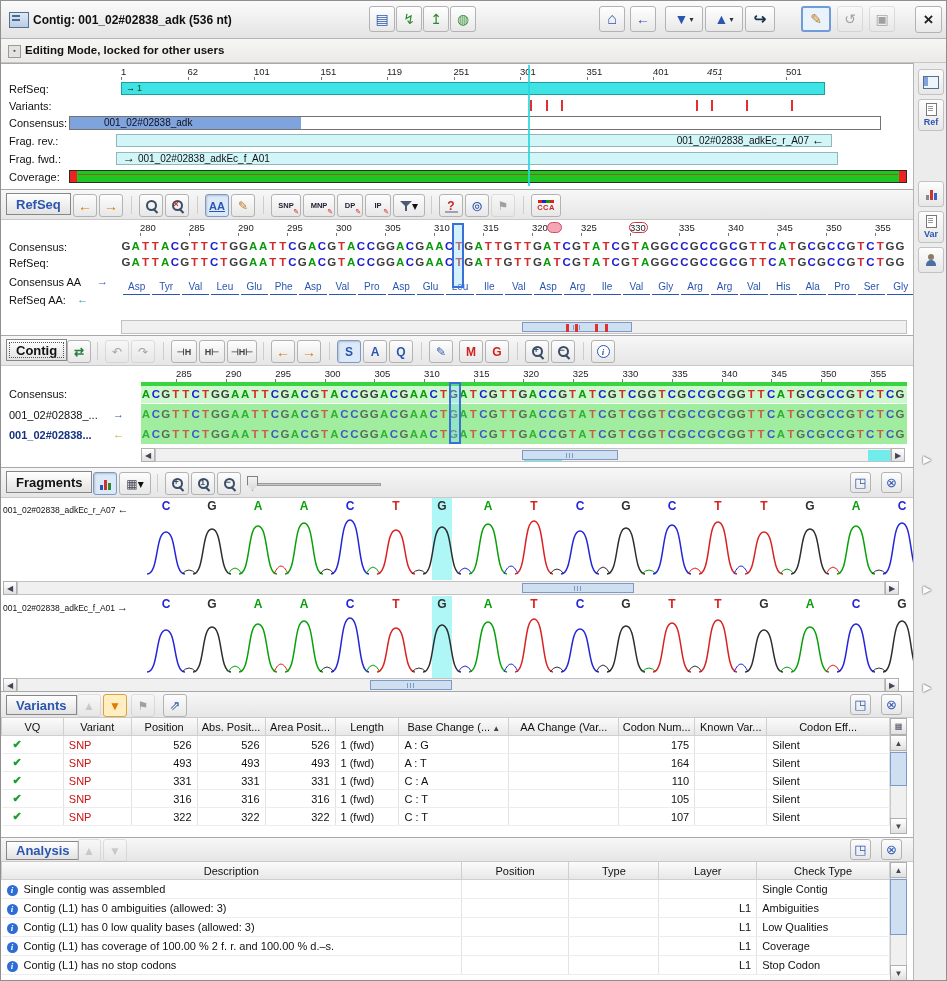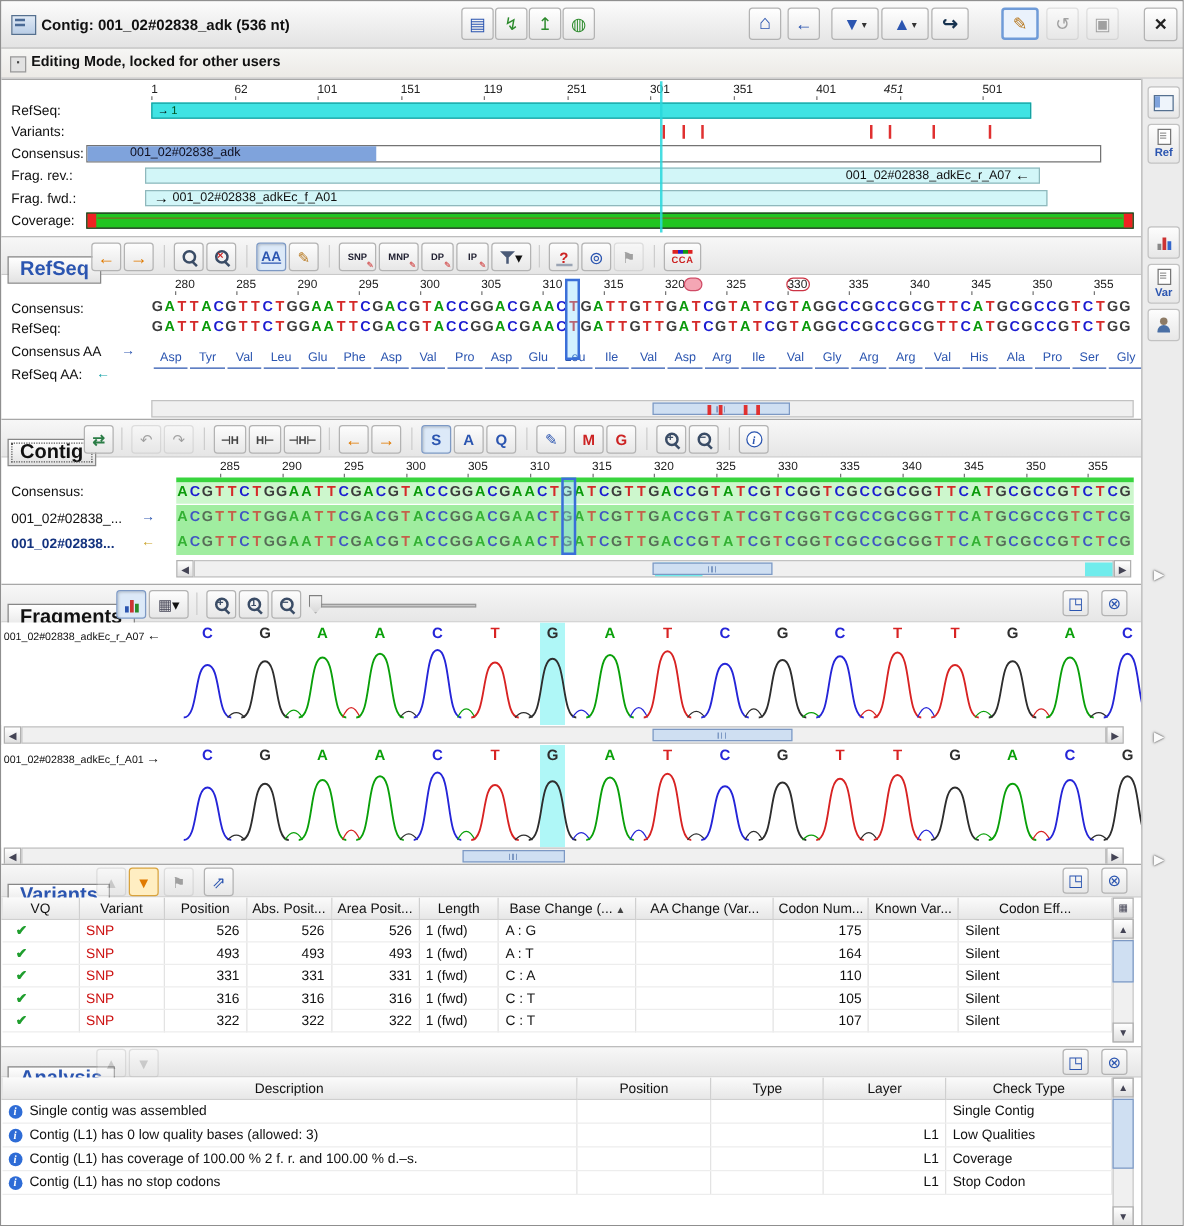--- a/index.html
+++ b/index.html
@@ -19,22 +19,22 @@
   .tbtn .caret{font-size:8px;color:#333;margin-left:1px;}
   .g-blue{color:#2b55b0;} .g-green{color:#2b8a2b;} .g-dark{color:#16324f;font-weight:bold;} .g-amber{color:#b8791f;}
   .closex{font-size:17px;font-weight:bold;color:#222;}
   
   .modebar{position:absolute;left:0;top:38px;width:947px;height:24px;background:linear-gradient(#f6f6f4,#eceae6);border-bottom:1px solid #c6c6c6;box-sizing:border-box;}
   .mode-icon{position:absolute;left:7px;top:6px;width:11px;height:11px;border:1px solid #9a9a9a;background:#e2e2e2;font-size:7px;line-height:10px;text-align:center;color:#444;}
   .mode-text{position:absolute;left:24px;top:5px;font-weight:bold;font-size:11.5px;}
   
   .panel{position:absolute;left:0;width:912px;background:#fff;border-top:1px solid #a8a8a8;box-sizing:border-box;}
   .phead{position:absolute;left:0;top:0;width:100%;height:30px;background:linear-gradient(#f7f7f7,#e6e6e6);border-bottom:1px solid #c9c9c9;box-sizing:border-box;}
-  .ptitle{position:absolute;left:5px;top:15px;height:22px;padding:0 9px;border:1px solid #878787;
-          background:linear-gradient(#ffffff,#e2e2e2);font-weight:bold;font-size:16px;color:#2b55b0;
+  .ptitle{position:absolute;left:5px;top:3px;height:22px;padding:0 9px;border:1px solid #878787;
+          background:linear-gradient(#ffffff,#e2e2e2);font-weight:bold;font-size:13px;color:#2b55b0;
           display:flex;align-items:center;box-sizing:border-box;}
   .ptitle.focus{color:#111;outline:1px dotted #555;outline-offset:-4px;}
   .pbtn{position:absolute;top:4px;width:24px;height:23px;border:1px solid #b3b3b3;border-radius:3px;
         background:linear-gradient(#fdfdfd,#e7e7e7);display:flex;align-items:center;justify-content:center;
         font-size:12px;box-sizing:border-box;}
   .pbtn.dis{opacity:.35;}
   .pbtn.pressed{background:#dce9f8;border-color:#7d99c4;box-shadow:inset 1px 1px 2px rgba(0,0,0,.18);}
   .pbtn.hl-orange{background:#ffeec2;border-color:#d9a33c;}
   .arrow-orange{color:#e07a00;font-weight:bold;font-size:14px;}
   .small-lab{font-size:7.5px;font-weight:bold;color:#223;letter-spacing:0;}
@@ -822,20 +822,27 @@
           </thead>
           <tbody>
             <tr>
               <td><span class="info-i">i</span>Single contig was assembled</td>
               <td></td>
               <td></td>
               <td class="ta-r"></td>
               <td>Single Contig</td>
             </tr>
             <tr>
+              <td><span class="info-i">i</span>Contig (L1) has 0 ambiguities (allowed: 3)</td>
+              <td></td>
+              <td></td>
+              <td class="ta-r">L1</td>
+              <td>Ambiguities</td>
+            </tr>
+            <tr>
               <td><span class="info-i">i</span>Contig (L1) has 0 low quality bases (allowed: 3)</td>
               <td></td>
               <td></td>
               <td class="ta-r">L1</td>
               <td>Low Qualities</td>
             </tr>
             <tr>
               <td><span class="info-i">i</span>Contig (L1) has coverage of 100.00 % 2 f. r. and 100.00 % d.–s.</td>
               <td></td>
               <td></td>

